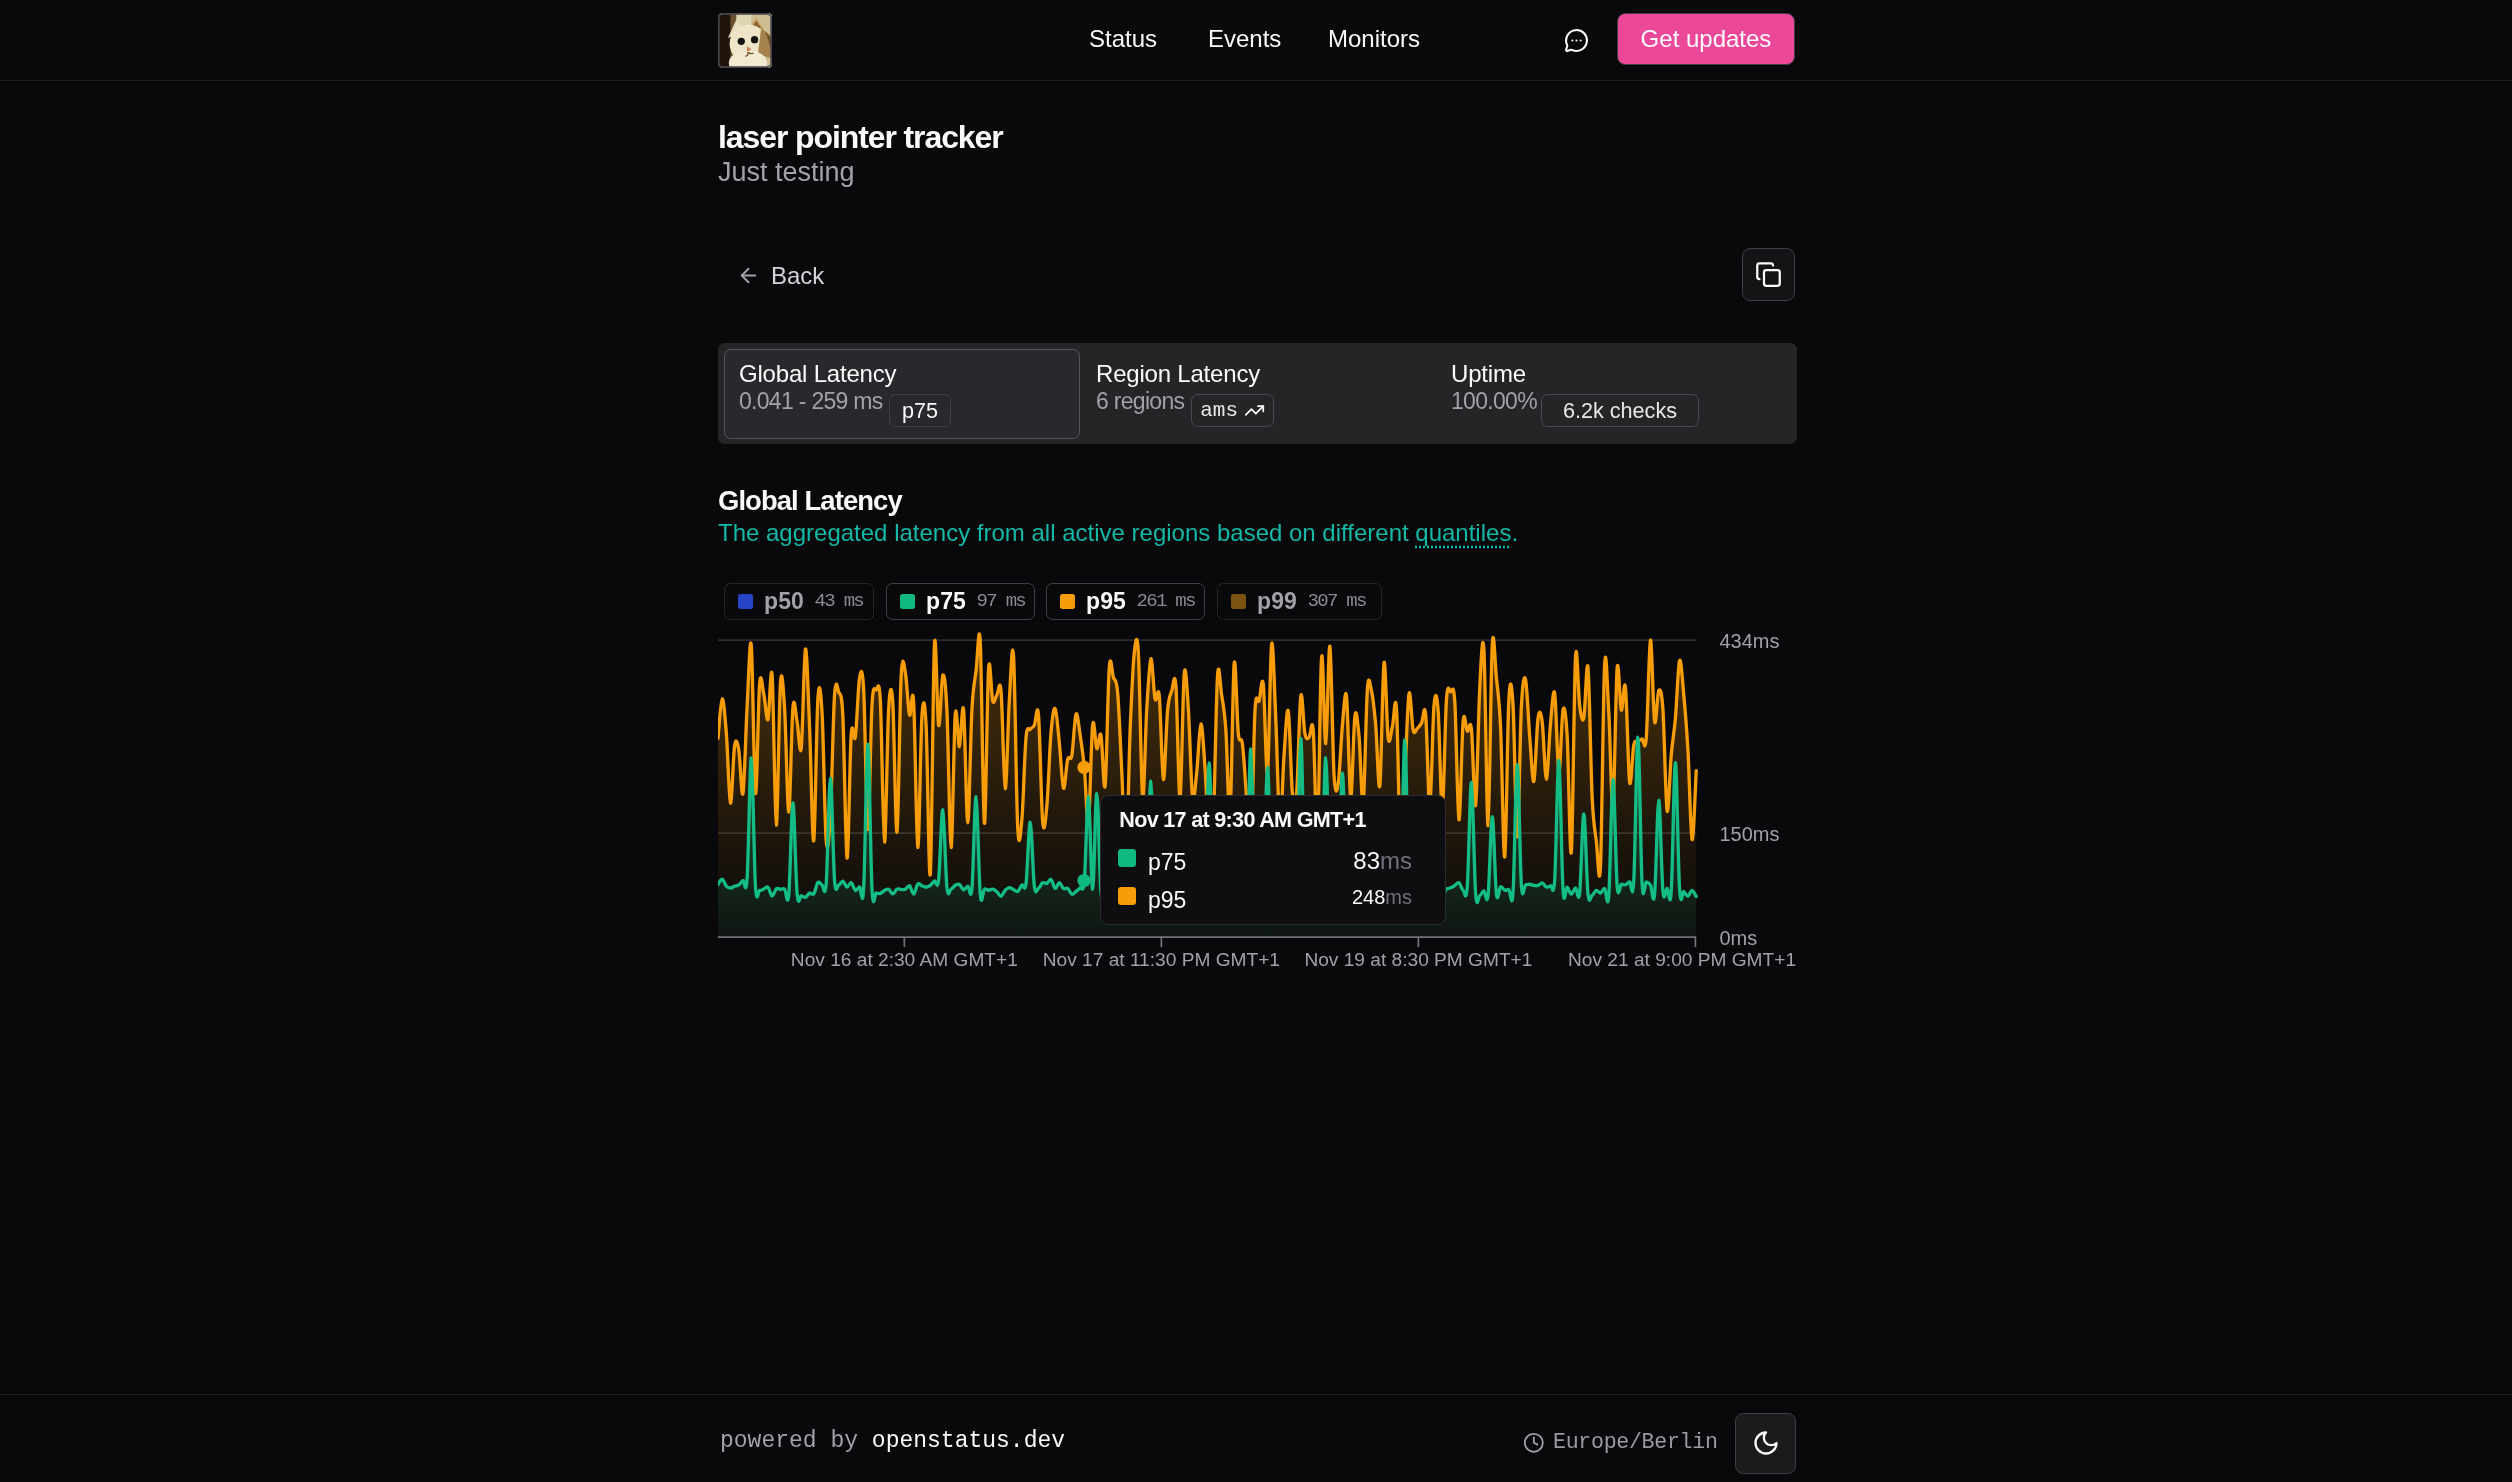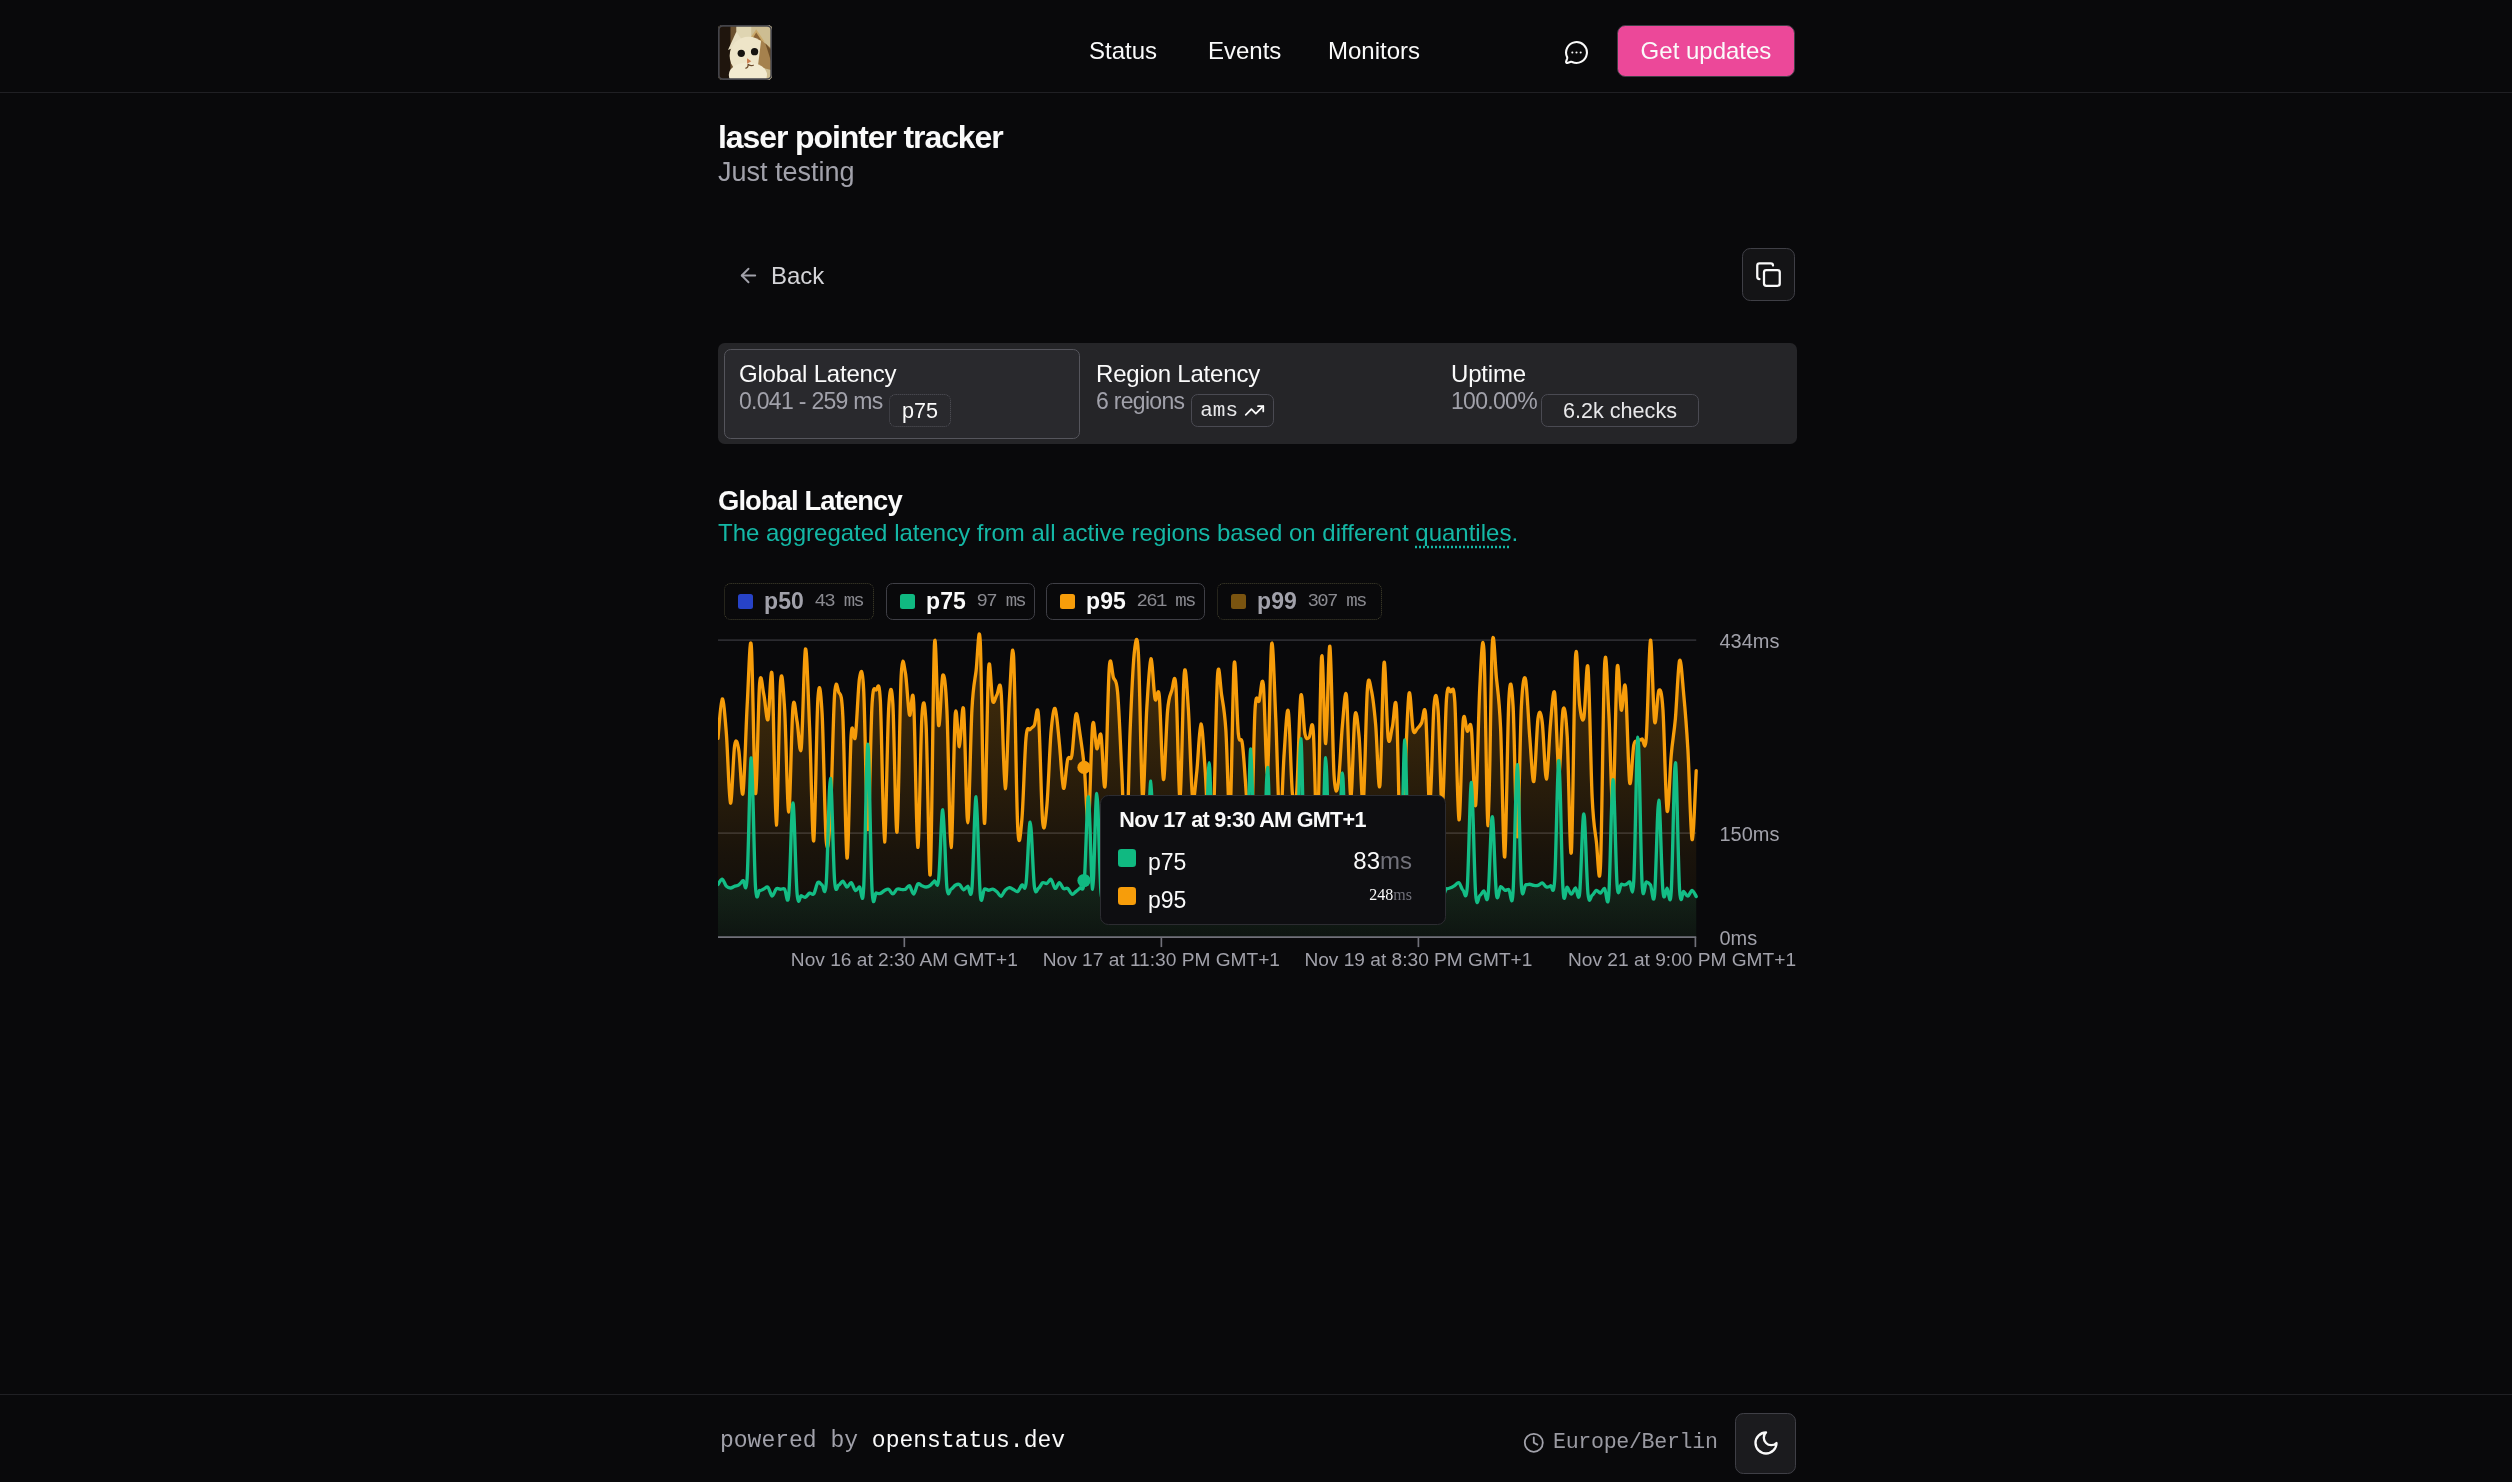--- a/index.html
+++ b/index.html
@@ -1,19 +1,19 @@
 <!DOCTYPE html>
 <html style="font-size:13.3px"><head>
 <meta charset="utf-8">
 <style>
   * { margin:0; padding:0; box-sizing:border-box; white-space:nowrap; }
   html,body { width:2512px; height:1483px; background:#09090b; font-family:"Liberation Sans", sans-serif; position:relative; overflow:hidden; }
   .abs { position:absolute; }
   .mono { font-family:"Liberation Mono", monospace; }
-  #header { position:absolute; top:12px; left:0; width:2512px; height:81px; border-bottom:1.7px solid #202024; }
+  #header { position:absolute; top:0; left:0; width:2512px; height:81px; border-bottom:1.7px solid #202024; }
   .nava { position:absolute; top:27.4px; font-size:24px; color:#fafafa; line-height:1; }
   #getupd { position:absolute; left:1617px; top:13.3px; width:178px; height:52px; background:#ec4899; border:1.7px solid #3f3f46; border-radius:8.3px; color:#fafafa; font-size:24px; display:flex; align-items:center; justify-content:center; }
   #title { position:absolute; left:718px; top:121px; font-size:32px; font-weight:bold; letter-spacing:-1.1px; color:#fafafa; line-height:1; }
   #subtitle { position:absolute; left:718px; top:159px; font-size:27px; color:#a1a1aa; line-height:1; }
   #back { position:absolute; left:771px; top:264px; font-size:24px; color:#d4d4d8; line-height:1; }
   #copybtn { position:absolute; left:1742px; top:248px; width:53px; height:53px; border:1.7px solid #3f3f46; border-radius:8.3px; background:#141416; display:flex; align-items:center; justify-content:center; }
   #tabs { position:absolute; left:718px; top:343px; width:1079px; height:101px; background:#252528; border-radius:6.7px; }
   #tabsel { position:absolute; left:5.8px; top:5.8px; width:356px; height:90px; border:1.7px solid #55555c; background:#29292d; border-radius:6.7px; }
   .tabtitle { position:absolute; top:19px; font-size:24px; color:#fafafa; line-height:1; font-weight:500; letter-spacing:-0.2px; }
   .tabval { position:absolute; top:47px; font-size:23px; color:#a1a1aa; line-height:1; letter-spacing:-0.7px;text-align:center; }
@@ -163,21 +163,21 @@
   </g>
 </svg>
 
 <div id="tooltip">
   <div class="abs" style="left:18.3px;top:13.3px;font-size:21.6px;font-weight:600;letter-spacing:-0.7px;color:#fafafa;line-height:1;">Nov 17 at 9:30 AM GMT+1</div>
   <div class="abs" style="left:16.6px;top:53px;width:18.3px;height:18.3px;background:#10b981;border-radius:3.3px;"></div>
   <div class="abs" style="left:47px;top:55px;font-size:23px;color:#fafafa;line-height:1;">p75</div>
   <div class="abs" style="left:0;top:53px;width:311px;text-align:right;font-size:24px;color:#fafafa;line-height:1;">83<span style="color:#71717a;">ms</span></div>
   <div class="abs" style="left:16.6px;top:91px;width:18.3px;height:18.3px;background:#f79d0a;border-radius:3.3px;"></div>
   <div class="abs" style="left:47px;top:93px;font-size:23px;color:#fafafa;line-height:1;">p95</div>
-  <div class="abs" style="left:0;top:91px;width:311px;text-align:right;font-size:16px;color:#fafafa;line-height:1;font-family:Liberation Serif, serif;">248<span style="color:#71717a;">ms</span></div>
+  <div class="abs" style="left:0;top:91px;width:311px;text-align:right;font-size:20px;color:#fafafa;line-height:1;">248<span style="color:#71717a;">ms</span></div>
 </div>
 
 <div id="footer">
   <div class="abs mono" style="left:720px;top:35px;font-size:23px;color:#a1a1aa;line-height:1;">powered by <span style="color:#fafafa;">openstatus.dev</span></div>
   <svg class="abs" style="left:1523px;top:37px" width="21.6" height="21.6" viewBox="0 0 24 24" fill="none" stroke="#a1a1aa" stroke-width="2" stroke-linecap="round" stroke-linejoin="round">
       <circle cx="12" cy="12" r="10"></circle>
       <polyline points="12 6 12 12 16 14"></polyline>
     </svg>
   <div class="abs mono" style="left:1553px;top:37px;font-size:21.6px;letter-spacing:-0.3px;color:#9a9aa2;line-height:1;">Europe/Berlin</div>
   <div class="abs" style="left:1735px;top:17.5px;width:61px;height:61px;border:1.7px solid #3f3f46;border-radius:8.3px;background:#1b1b1e;display:flex;align-items:center;justify-content:center;">

